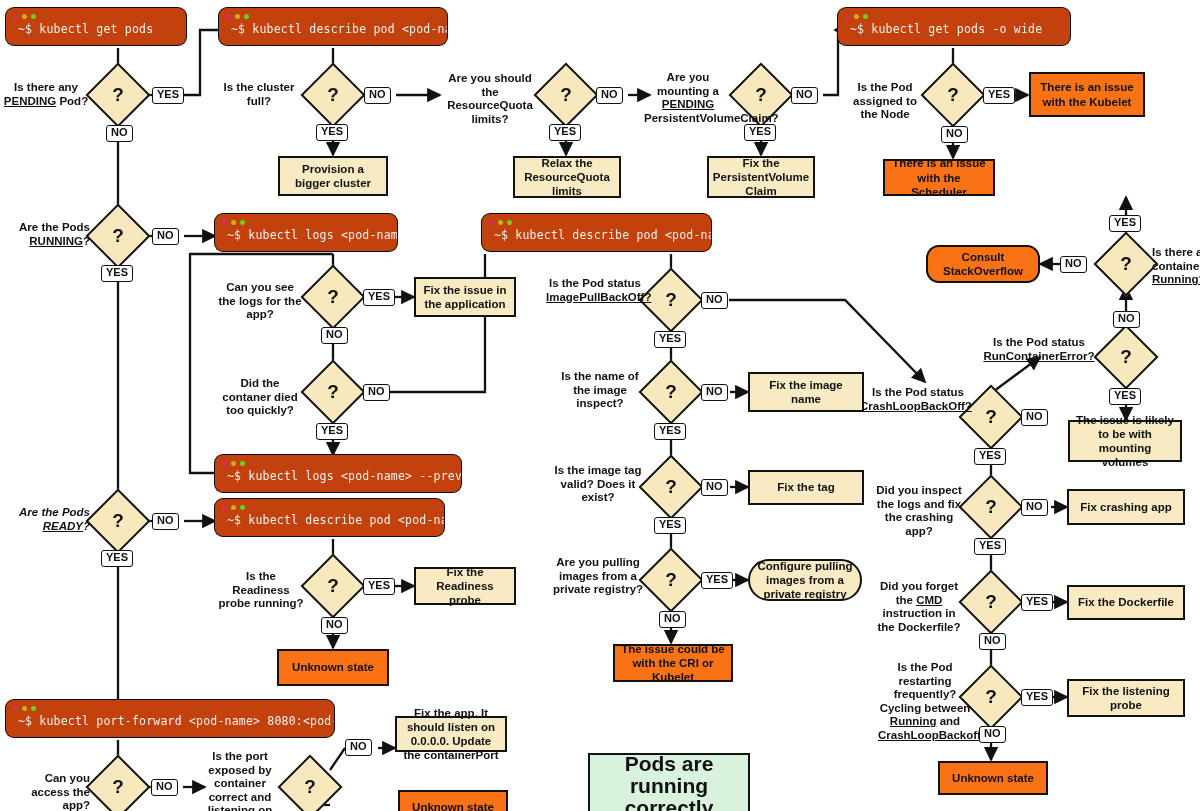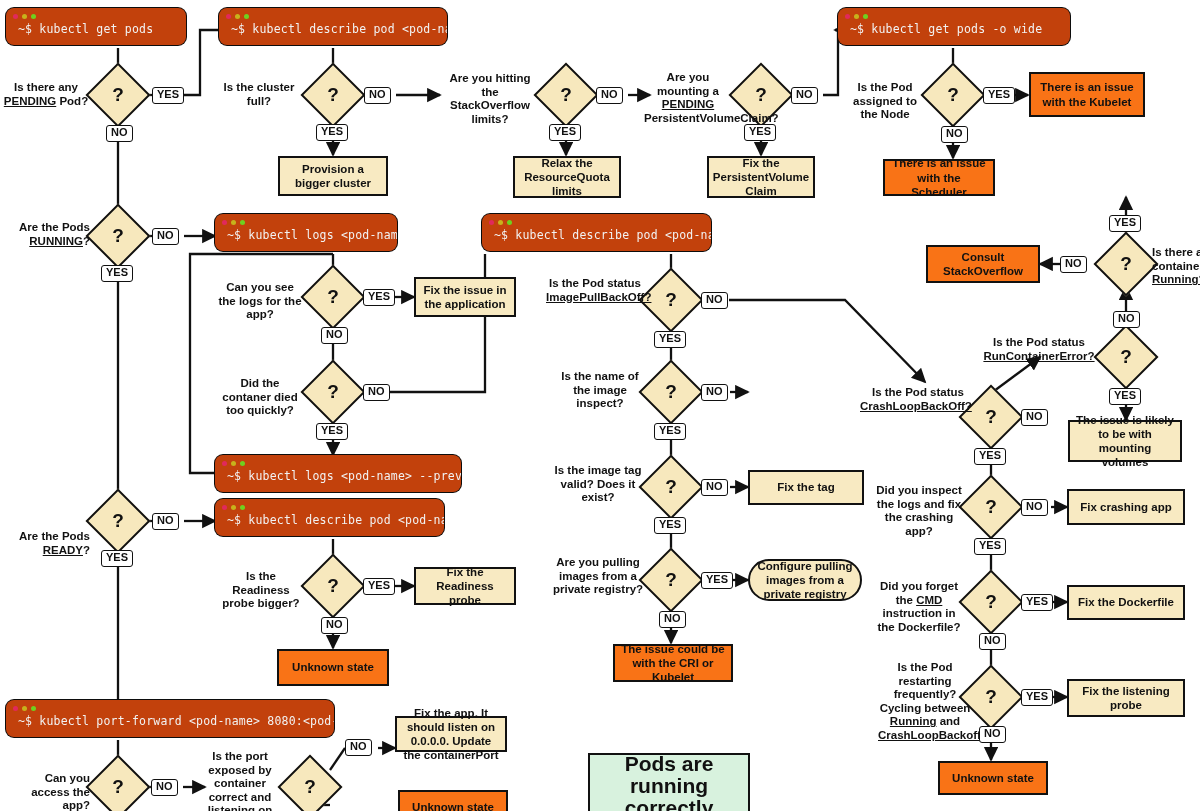--- a/index.html
+++ b/index.html
@@ -414,42 +414,42 @@
 
   <div class="diamond" style="left:95px; top:764px;">
       <span>?</span>
     </div>
   <div class="diamond" style="left:287px; top:764px;">
       <span>?</span>
     </div>
 
   <div class="qlabel" style="left:2px; top:81px; width:88px;">Is there any <span class="u">PENDING</span> Pod?</div>
   <div class="qlabel" style="left:216px; top:81px; width:86px;">Is the cluster full?</div>
-  <div class="qlabel" style="left:443px; top:72px; width:94px;">Are you hitting the StackOverflow limits?</div>
+  <div class="qlabel" style="left:443px; top:72px; width:94px;">Are you should the ResourceQuota limits?</div>
   <div class="qlabel" style="left:644px; top:71px; width:88px;">Are you mounting a <span class="u">PENDING</span> PersistentVolumeClaim?</div>
   <div class="qlabel" style="left:846px; top:81px; width:78px;">Is the Pod assigned to the Node</div>
 
   <div class="qlabel right" style="left:4px; top:221px; width:86px;">Are the Pods <span class="u">RUNNING</span>?</div>
   <div class="qlabel" style="left:216px; top:281px; width:88px;">Can you see the logs for the app?</div>
   <div class="qlabel" style="left:216px; top:377px; width:88px;">Did the contaner died too quickly?</div>
 
   <div class="qlabel" style="left:546px; top:277px; width:98px;">Is the Pod status <span class="u">ImagePullBackOff?</span></div>
   <div class="qlabel" style="left:556px; top:370px; width:88px;">Is the name of the image inspect?</div>
   <div class="qlabel" style="left:552px; top:464px; width:92px;">Is the image tag valid? Does it exist?</div>
   <div class="qlabel" style="left:552px; top:556px; width:92px;">Are you pulling images from a private registry?</div>
 
   <div class="qlabel left" style="left:1152px; top:246px; width:96px;">Is there any container <span class="u">Running?</span></div>
   <div class="qlabel" style="left:980px; top:336px; width:118px;">Is the Pod status <span class="u">RunContainerError?</span></div>
   <div class="qlabel right" style="left:860px; top:386px; width:104px;">Is the Pod status <span class="u">CrashLoopBackOff?</span></div>
   <div class="qlabel" style="left:874px; top:484px; width:90px;">Did you inspect the logs and fix the crashing app?</div>
   <div class="qlabel" style="left:874px; top:580px; width:90px;">Did you forget the <span class="u">CMD</span> instruction in the Dockerfile?</div>
   <div class="qlabel" style="left:870px; top:661px; width:94px;margin-left:8px;">Is the Pod restarting frequently? Cycling between <span class="u">Running</span> and <span class="u">CrashLoopBackoff?</span></div>
 
-  <div class="qlabel right" style="left:4px; top:530px; width:86px;">Are the Pods <span class="u">READY</span>?</div>
-  <div class="qlabel" style="left:218px; top:570px; width:86px;">Is the Readiness probe bigger?</div>
+  <div class="qlabel right" style="left:4px; top:506px; width:86px;font-style:italic;">Are the Pods <span class="u">READY</span>?</div>
+  <div class="qlabel" style="left:218px; top:570px; width:86px;">Is the Readiness probe running?</div>
 
   <div class="qlabel right" style="left:4px; top:772px; width:86px;">Can you access the app?</div>
   <div class="qlabel" style="left:196px; top:750px; width:88px;">Is the port exposed by container correct and listening on 0.0.0.0?</div>
 
   <div class="pill" style="left:152px; top:87px;">YES</div>
   <div class="pill" style="left:106px; top:125px;">NO</div>
 
   <div class="pill" style="left:364px; top:87px;">NO</div>
   <div class="pill" style="left:316px; top:124px;">YES</div>
 
@@ -499,23 +499,24 @@
   <div class="pill" style="left:321px; top:617px;">NO</div>
 
   <div class="pill" style="left:151px; top:779px;">NO</div>
   <div class="pill" style="left:345px; top:739px;">NO</div>
 
   <div class="box cream" style="left:278px; top:156px; width:110px; height:40px;">Provision a bigger cluster</div>
   <div class="box cream" style="left:707px; top:156px; width:108px; height:42px;">Fix the PersistentVolume Claim</div>
   <div class="box cream" style="left:513px; top:156px; width:108px; height:42px;">Relax the ResourceQuota limits</div>
   <div class="box grey" style="left:1029px; top:72px; width:116px; height:45px;">There is an issue with the Kubelet</div>
   <div class="box grey" style="left:883px; top:159px; width:112px; height:37px;">There is an issue with the Scheduler</div>
-  <div class="box grey" style="left:926px; top:245px; width:114px; height:38px;">Consult StackOverflow</div>
+  <div class="box grey" style="left:926px; top:245px; width:114px; height:38px;border-radius:13px;">Consult StackOverflow</div>
 
   <div class="box cream" style="left:414px; top:277px; width:102px; height:40px;">Fix the issue in the application</div>
+  <div class="box cream" style="left:748px; top:372px; width:116px; height:40px;">Fix the image name</div>
   <div class="box cream" style="left:1068px; top:420px; width:114px; height:42px;">The issue is likely to be with mounting volumes</div>
   <div class="box cream" style="left:748px; top:470px; width:116px; height:35px;">Fix the tag</div>
   <div class="box cream" style="left:1067px; top:489px; width:118px; height:36px;">Fix crashing app</div>
   <div class="box cream" style="left:748px; top:559px; width:114px; height:42px;border-radius:21px;">Configure pulling images from a private registry</div>
   <div class="box cream" style="left:414px; top:567px; width:102px; height:38px;">Fix the Readiness probe</div>
   <div class="box cream" style="left:1067px; top:585px; width:118px; height:35px;">Fix the Dockerfile</div>
   <div class="box grey" style="left:613px; top:644px; width:120px; height:38px;">The issue could be with the CRI or Kubelet</div>
   <div class="box grey" style="left:277px; top:649px; width:112px; height:37px;">Unknown state</div>
   <div class="box cream" style="left:1067px; top:679px; width:118px; height:38px;">Fix the listening probe</div>
   <div class="box grey" style="left:938px; top:761px; width:110px; height:34px;">Unknown state</div>

